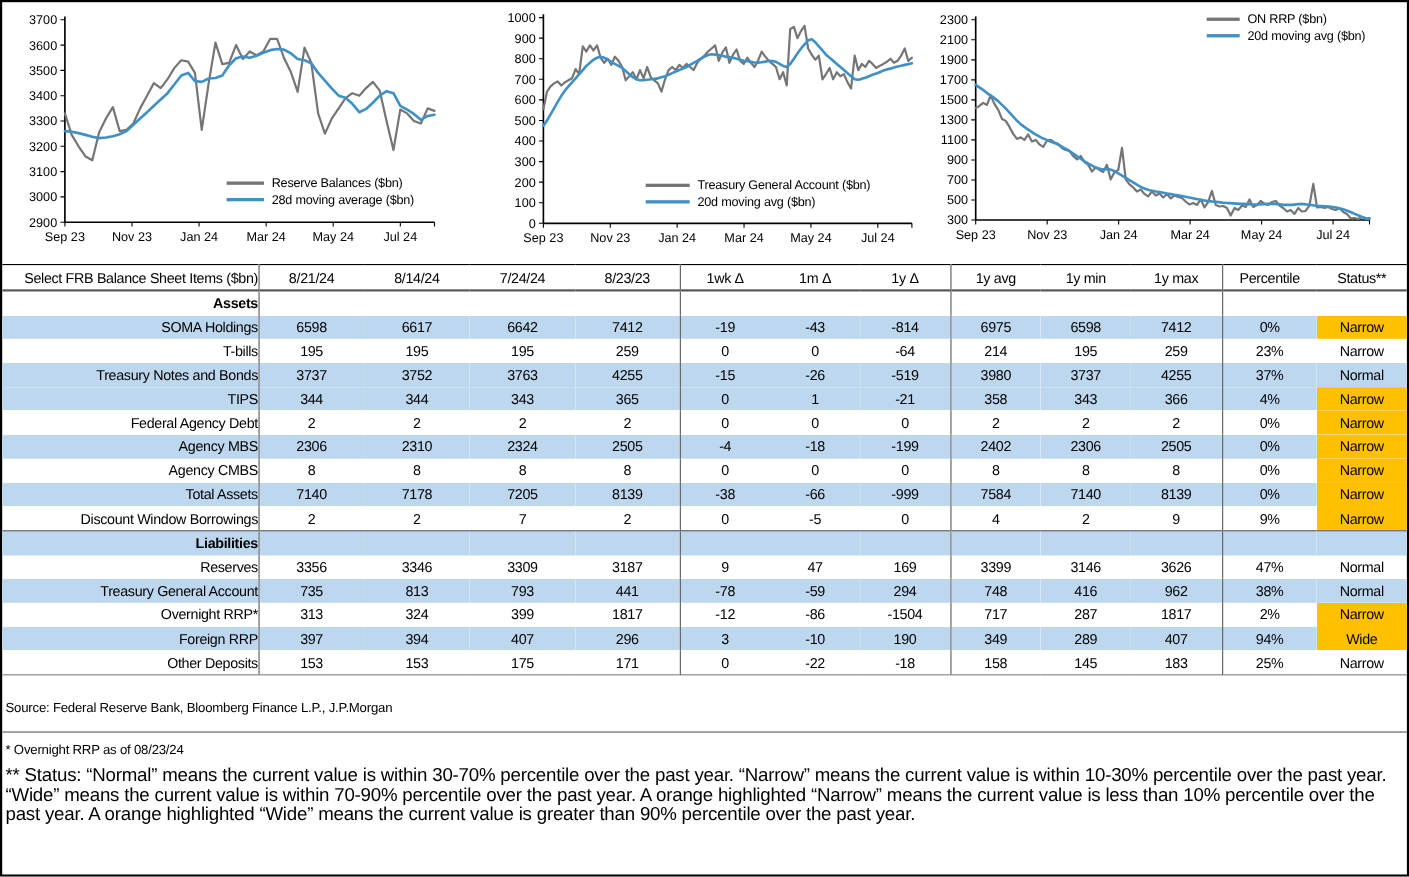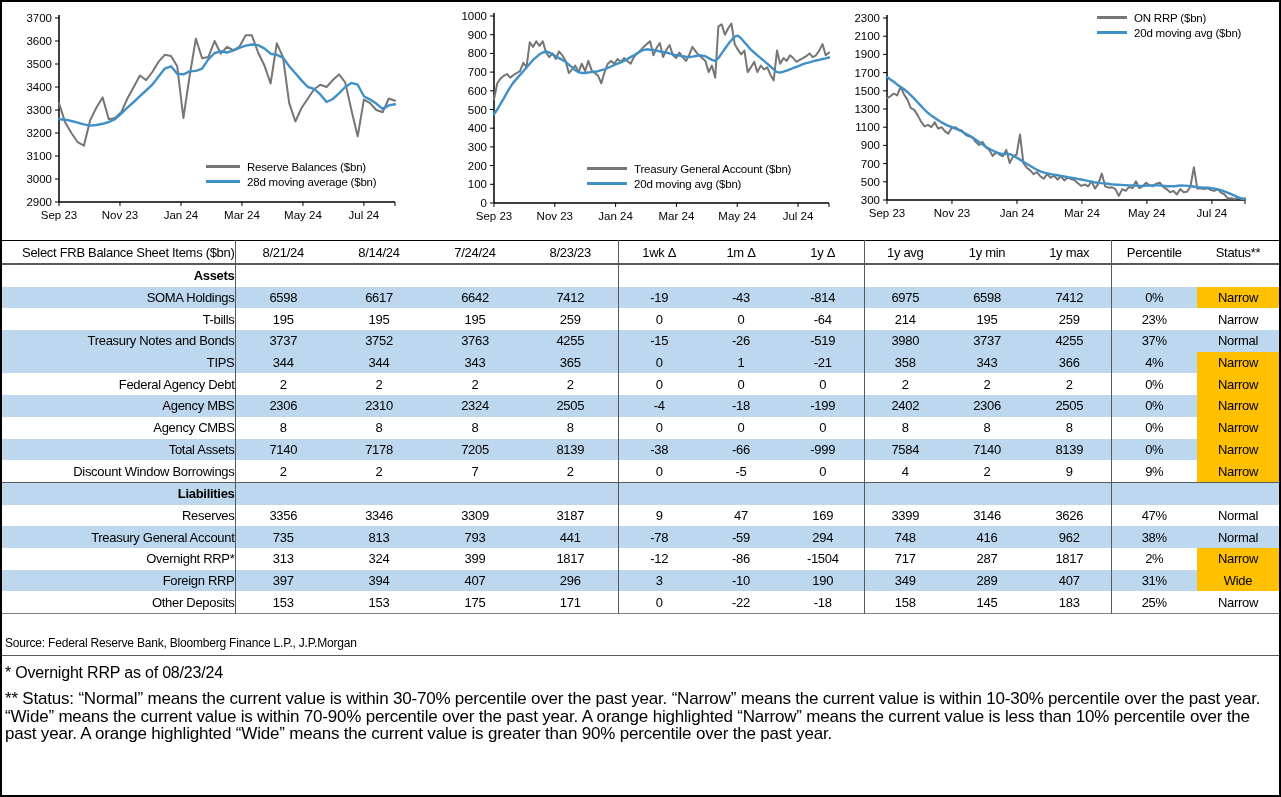--- a/index.html
+++ b/index.html
@@ -24,22 +24,22 @@
   .ind0{padding-left:3px !important;}
   .ind1{padding-left:11px !important;}
   .ind2{padding-left:17px !important;}
   tr.section td{font-weight:bold;}
   tr.band td{background:#bdd7ee;}
   td.sepl{border-left:1.5px solid #595959;}
   td.hl{background:#ffc000 !important;}
   tr.liab-top td{border-top:1.5px solid #595959;}
   
   .footnotes{position:absolute;top:630px;left:0;width:1277px;}
-  .src{font-size:12px;letter-spacing:-0.2px;padding:4px 3px 5px 3px;border-bottom:1px solid #595959;}
-  .note1{font-size:16px;letter-spacing:-0.2px;padding:8px 3px 2px 3px;}
+  .src{font-size:12px;letter-spacing:-0.2px;padding:4px 3px 15px 3px;border-bottom:1px solid #595959;}
+  .note1{font-size:12px;letter-spacing:-0.2px;padding:8px 3px 2px 3px;}
   .note2{font-size:17px;letter-spacing:-0.2px;line-height:17.5px;padding:6px 3px 2px 3px;}
 </style>
 </head>
 <body>
 
 <div class="page">
 
   <div class="charts">
     <div class="chart-panel" style="left: 0px; width: 430px;">
       <svg viewBox="0 0 430 238">
@@ -445,21 +445,21 @@
           <td class="sepl">397</td>
           <td class="">394</td>
           <td class="">407</td>
           <td class="">296</td>
           <td class="sepl">3</td>
           <td class="">-10</td>
           <td class="">190</td>
           <td class="sepl">349</td>
           <td class="">289</td>
           <td class="">407</td>
-          <td class="sepl">31%</td>
+          <td class="sepl">94%</td>
           <td class="hl">Wide</td>
         </tr>
         <tr>
           <td class="lbl ind1">Other Deposits</td>
           <td class="sepl">153</td>
           <td class="">153</td>
           <td class="">175</td>
           <td class="">171</td>
           <td class="sepl">0</td>
           <td class="">-22</td>

